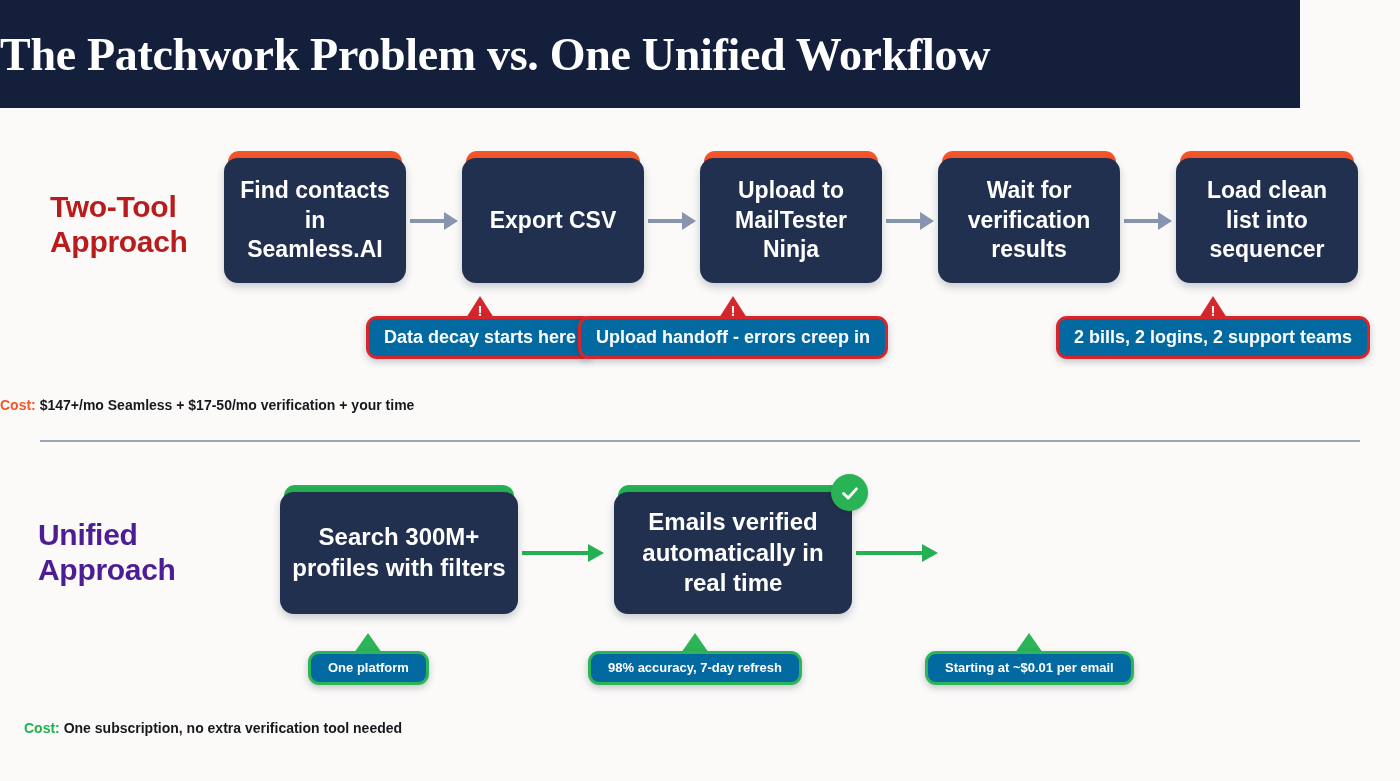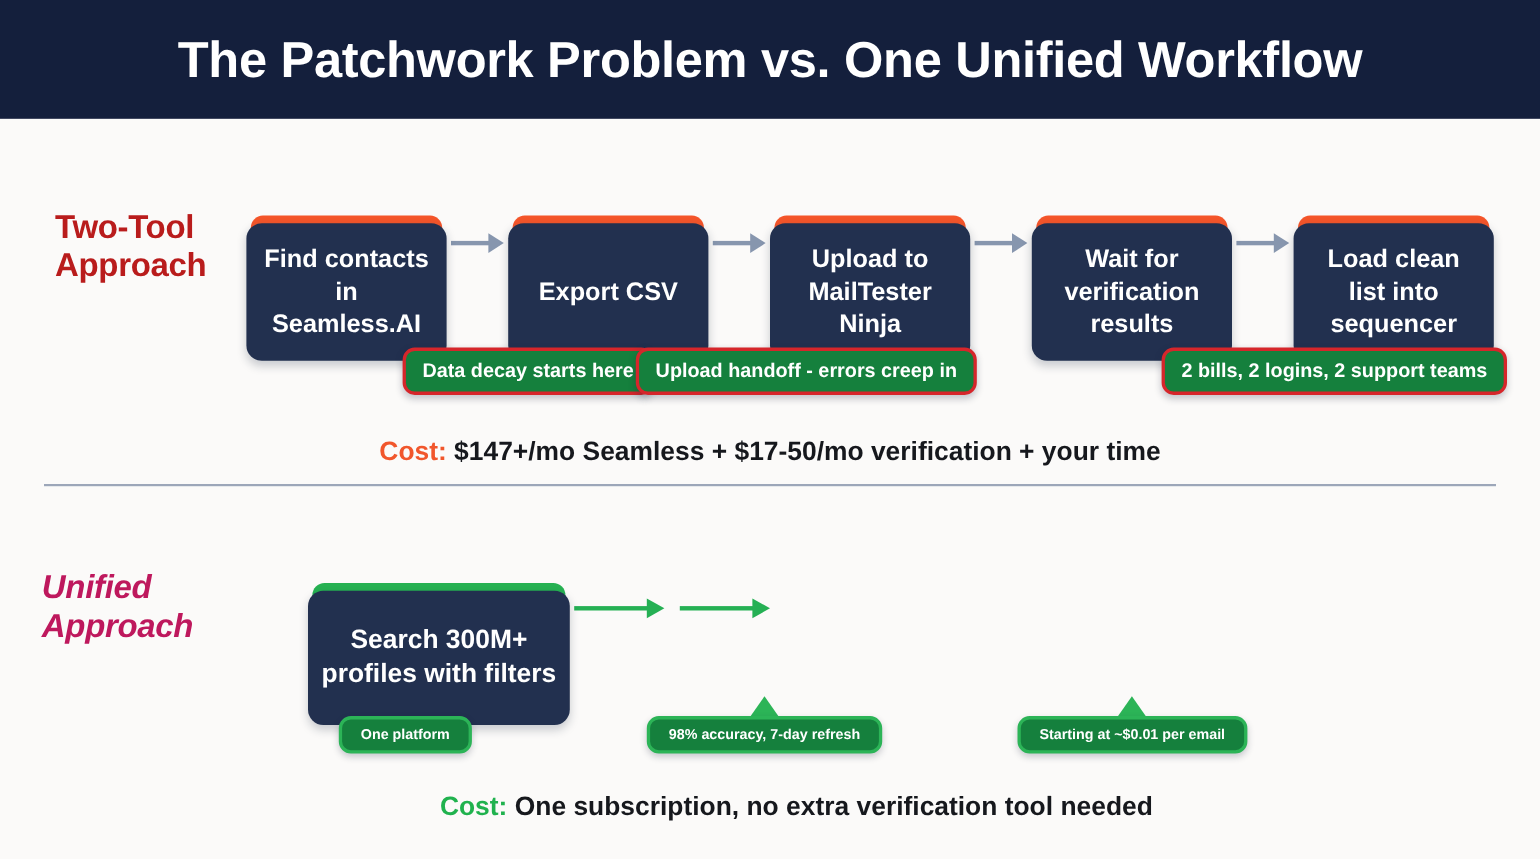--- a/index.html
+++ b/index.html
@@ -7,60 +7,60 @@
     width: 1400px; height: 781px;
     background: #fbfaf9;
     font-family: "Liberation Sans", sans-serif;
     overflow: hidden;
   }
   .page { position: relative; width: 1400px; height: 781px; background: #fbfaf9; }
 
   
   .header {
     position: absolute; left: 0; top: 0;
-    width: 1400px; height: 108px;
+    width: 1300px; height: 108px;
     background: #141f3c;
-    display: flex; align-items: center; justify-content: center;
+    display: flex; align-items: center; justify-content: flex-start; font-family: Liberation Serif, serif;
   }
   .header-title {
     color: #ffffff;
     font-size: 46px;
     font-weight: bold;
     letter-spacing: -0.3px;
     text-align: center;
     white-space: nowrap;
   }
 
   
   .section-label {
     position: absolute;
     font-size: 30px;
     font-weight: bold;
     line-height: 1.16;
     letter-spacing: -0.3px;
   }
   .label-two-tool { left: 50px; top: 190px; color: #b91c1c; }
-  .label-unified  { left: 38px; top: 518px; color: #be185d; font-style: italic; }
+  .label-unified  { left: 38px; top: 518px; color: #4c1d95; }
 
   
   .divider {
     position: absolute;
     left: 40px; top: 440px;
     width: 1320px; height: 2px;
     background: #8b97ae;
     opacity: 0.85;
   }
 
   
   .flow-row { position: absolute; display: flex; align-items: flex-start; }
   .flow-row-top    { left: 224px; top: 158px; }
   .flow-row-bottom { left: 280px; top: 492px; }
 
   
-  .node { position: relative; margin-top: 45px; }
+  .node { position: relative; }
   .node-inner {
     position: relative;
     background: #22304f;
     border-radius: 14px;
     color: #ffffff;
     display: flex; align-items: center; justify-content: center;
     text-align: center;
     box-shadow: 0 4px 9px rgba(25,35,60,0.22);
     padding: 6px 12px;
     z-index: 2;
@@ -139,21 +139,21 @@
   .callout-bang {
     position: absolute;
     left: -3px; top: 7px;
     width: 6px;
     color: #ffffff;
     font-size: 15px; font-weight: bold;
     line-height: 1;
     text-align: center;
   }
   .callout-body {
-    background: #15803d;
+    background: #0369a1;
     color: #ffffff;
     border-radius: 11px;
     text-align: center;
     font-weight: bold;
     box-shadow: 0 3px 7px rgba(25,35,60,0.24);
     margin-top: -2px;
     z-index: 2;
   }
   .callout-warn .callout-body {
     border: 3px solid #d6262b;
@@ -166,22 +166,22 @@
     font-size: 13px;
     line-height: 1.25;
     padding: 6px 17px;
     white-space: nowrap;
   }
 
   
   .cost-line {
     position: absolute;
     width: 1400px;
-    text-align: center;
-    font-size: 24px;
+    text-align: left;
+    font-size: 14px;
     font-weight: bold;
     color: #16181d;
     white-space: nowrap;
   }
   .cost-label-orange { color: #f1562c; }
   .cost-label-green  { color: #20b24e; }
   .cost-top { top: 397px; left: 0; }
   .cost-bot { top: 720px; left: 0; margin-left: 24px; }
 </style>
 </head>
@@ -285,20 +285,29 @@
     <div class="node node-bot">
       <div class="node-accent accent-green"></div>
       <div class="node-inner">Search 300M+ profiles with filters</div>
     </div>
 
     <div class="arrow arrow-bot">
       <div class="arrow-line"></div>
       <div class="arrow-head"></div>
     </div>
 
+    <div class="node node-bot">
+      <div class="node-accent accent-green"></div>
+      <div class="check-badge">
+        <svg viewBox="0 0 24 24" aria-hidden="true">
+          <path d="M5 12.5 L10 17.5 L19 7.5" fill="none" stroke="#ffffff" stroke-width="3.2" stroke-linecap="round" stroke-linejoin="round"></path>
+        </svg>
+      </div>
+      <div class="node-inner">Emails verified automatically in real time</div>
+    </div>
 
     <div class="arrow arrow-bot">
       <div class="arrow-line"></div>
       <div class="arrow-head"></div>
     </div>
 
 
   </div>
 
   <div class="callout callout-good" style="left:308px; top:633px;">

